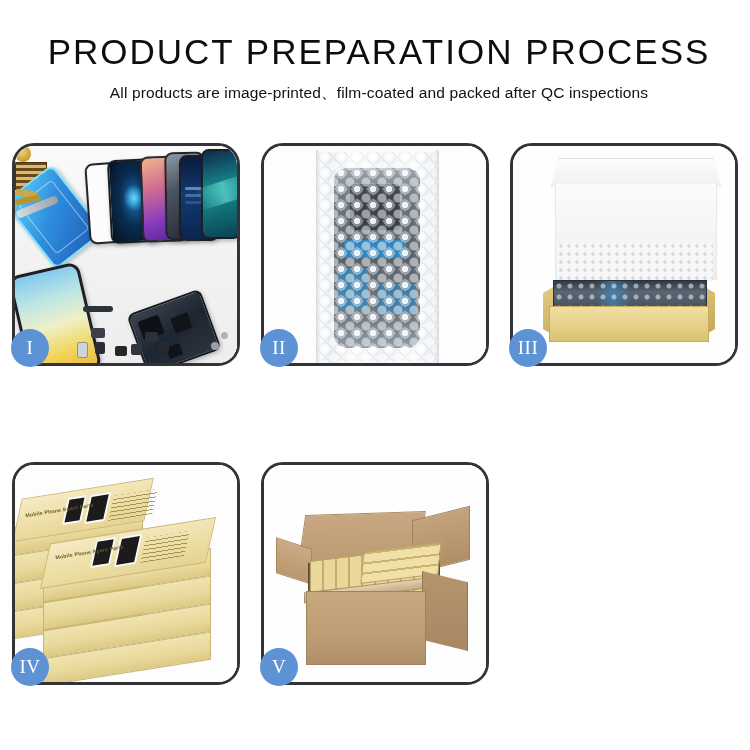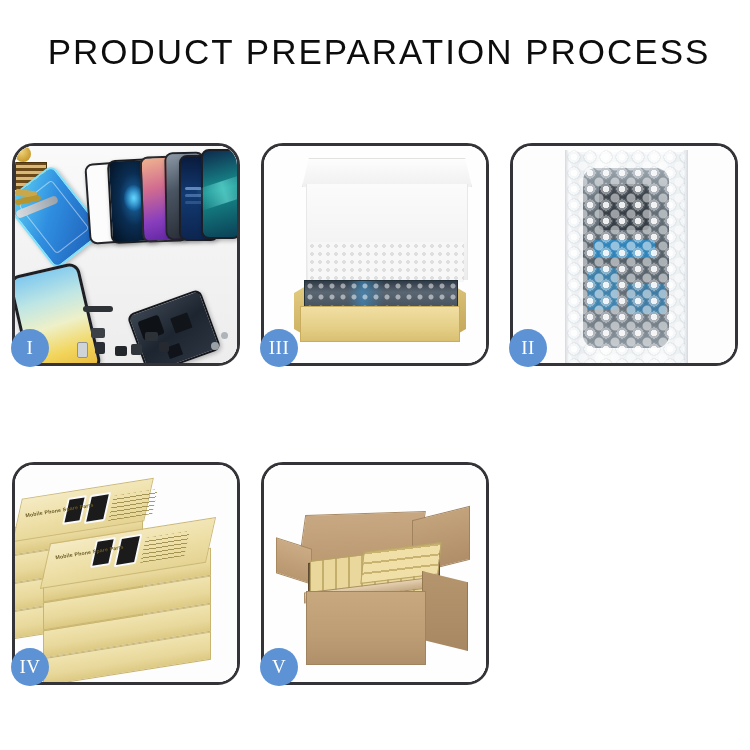--- a/index.html
+++ b/index.html
@@ -462,20 +462,21 @@
     transform: rotate(-8deg);
   }
 </style>
 </head>
 <body>
 
 <div class="page">
 
   <div class="header">
     <div class="title">PRODUCT PREPARATION PROCESS</div>
+    <div class="subtitle">All products are image-printed、film-coated and packed after QC inspections</div>
   </div>
 
   <div class="grid">
 
     <div class="panel">
       <div class="panel-inner">
         <div class="scene1">
           <div class="ph ph-blue"></div>
           <div class="ph ph-white"></div>
           <div class="ph ph-jelly"></div>
@@ -500,50 +501,50 @@
           <div class="part part-sm8"></div>
           <div class="part part-sm9"></div>
           <div class="part-tool"></div>
         </div>
       </div>
       <div class="badge">I</div>
     </div>
 
     <div class="panel">
       <div class="panel-inner">
-        <div class="scene3">
-          <div class="lid-back"></div>
-          <div class="lid-inner"></div>
-          <div class="foam"></div>
-          <div class="box3-left"></div>
-          <div class="box3-right"></div>
-          <div class="box3-lip"></div>
-          <div class="box3-front"></div>
-        </div>
-      </div>
-      <div class="badge">III</div>
-    </div>
-
-    <div class="panel">
-      <div class="panel-inner">
         <div class="scene2">
           <div class="wrapfilm"></div>
           <div class="bubblepack">
             <div class="dark"></div>
             <div class="blueA"></div>
             <div class="blueB"></div>
             <div class="blueC"></div>
           </div>
           <div class="bubbles"></div>
           <div class="bubbles2"></div>
           <div class="filmedge-l"></div>
           <div class="filmedge-r"></div>
         </div>
       </div>
       <div class="badge">II</div>
+    </div>
+
+    <div class="panel">
+      <div class="panel-inner">
+        <div class="scene3">
+          <div class="lid-back"></div>
+          <div class="lid-inner"></div>
+          <div class="foam"></div>
+          <div class="box3-left"></div>
+          <div class="box3-right"></div>
+          <div class="box3-lip"></div>
+          <div class="box3-front"></div>
+        </div>
+      </div>
+      <div class="badge">III</div>
     </div>
 
     <div class="panel">
       <div class="panel-inner">
         <div class="scene4">
           <div class="stack">
             <div class="sbox sb-l1"></div>
             <div class="sbox sb-l2"></div>
             <div class="sbox sb-l3"></div>
             <div class="sbox sb-l4"></div>

